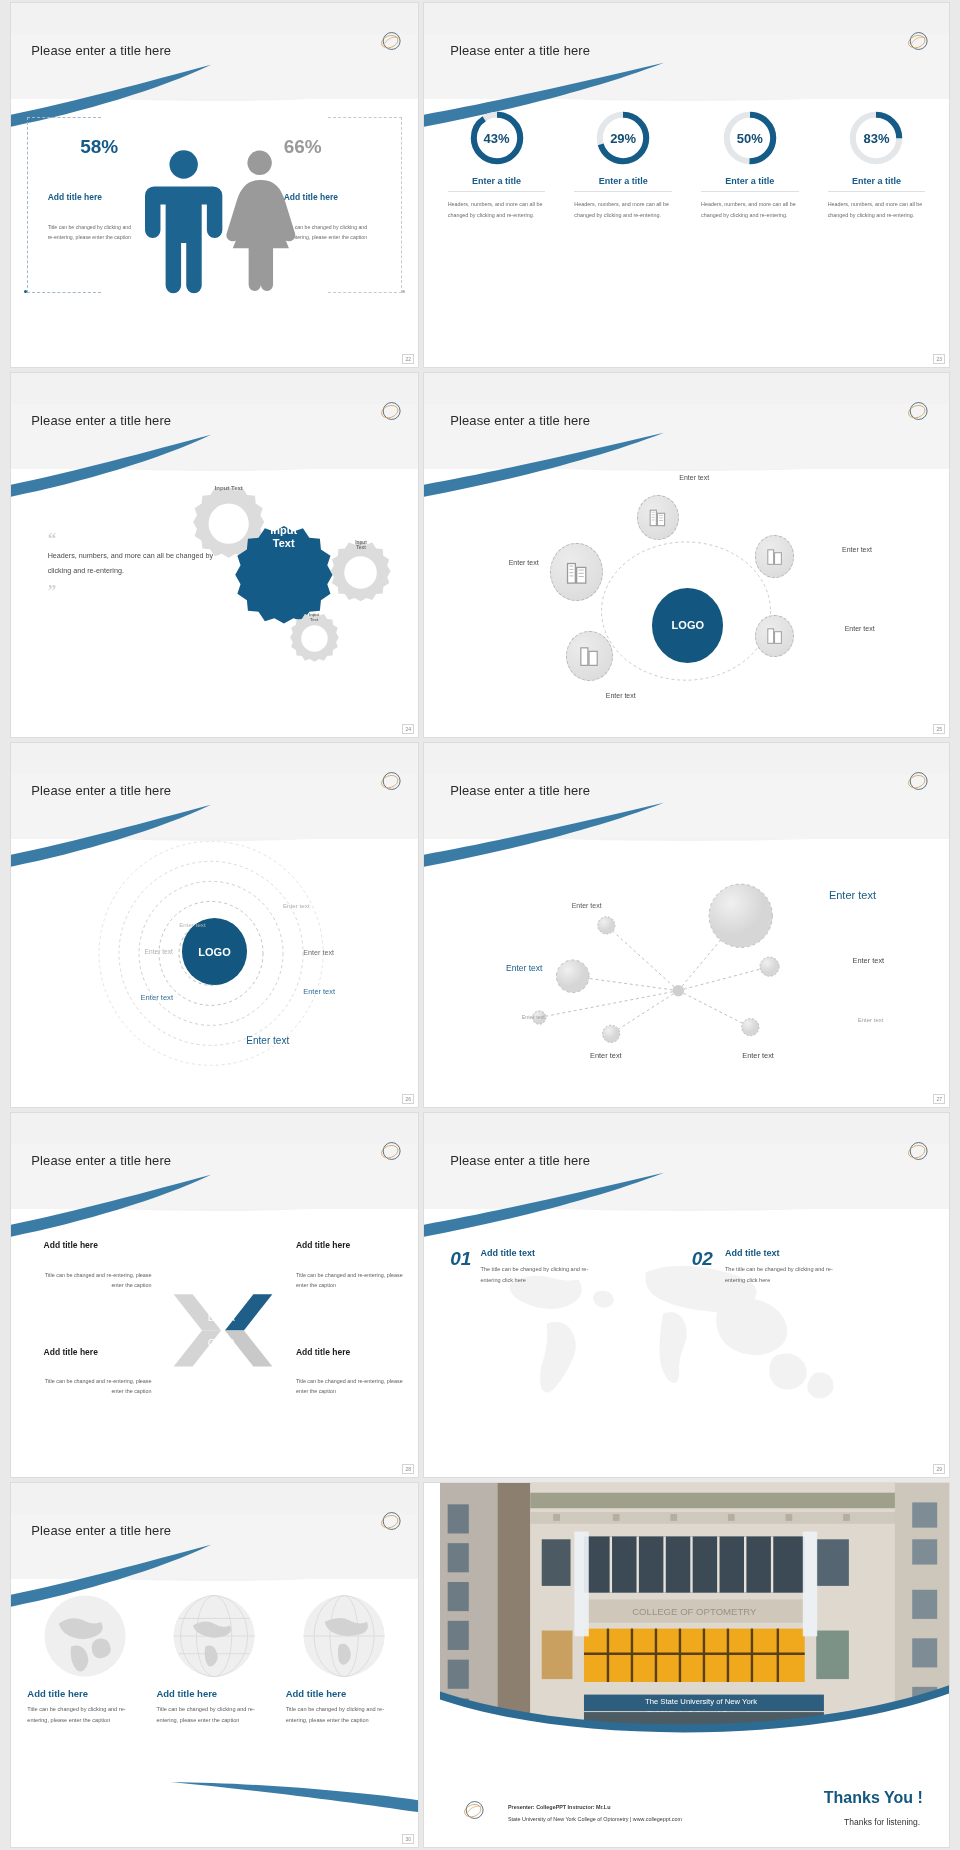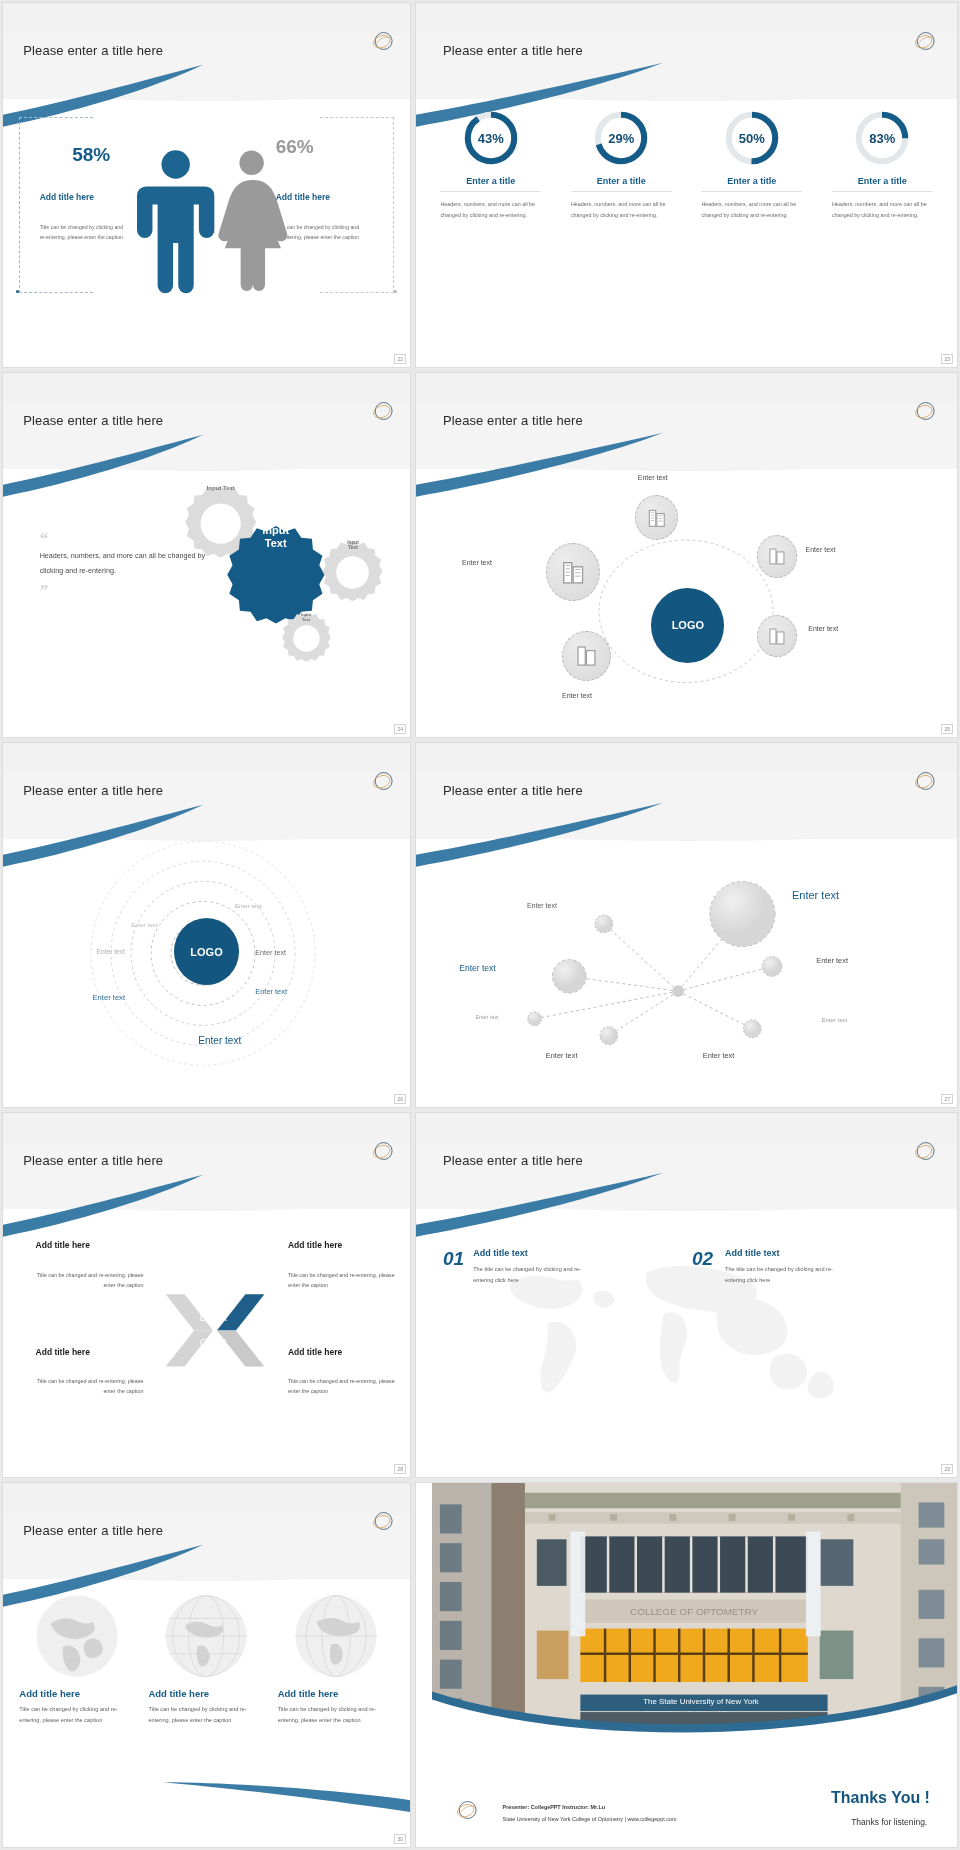--- a/index.html
+++ b/index.html
@@ -8,21 +8,21 @@
     background: #e9e9e9;
     font-family: "Liberation Sans", sans-serif;
     overflow: hidden;
   }
   .grid {
     display: grid;
     grid-template-columns: 407px 1fr;
     grid-template-rows: repeat(5, 1fr);
     gap: 6px 6px;
     width: 960px; height: 1850px;
-    padding: 3px 3px;
+    padding: 3px 11px;
   }
   .slide {
     position: relative;
     background: #ffffff;
     overflow: hidden;
     box-shadow: 0 0 0 1px #dcdcdc;
   }
   
   .hdr {
     position: absolute; left: 0; top: 0; width: 100%; height: 27%;
@@ -49,21 +49,21 @@
   .pagenum {
     position: absolute; right: 4px; bottom: 3px;
     font-size: 5px; color: #8a8a8a; border: 1px solid #d3d3d3;
     padding: 0 2px; line-height: 8px; z-index: 8; background:#fff;
   }
   .body { position: absolute; left: 0; top: 27%; width: 100%; height: 73%; z-index: 5; }
 
   
   .ppl-wrap { position: absolute; inset: 0; }
   .pct { position: absolute; font-size: 19px; font-weight: bold; }
-  .pct.blue { color: #155b87; left: 17%; top: 13%; margin-top: 8px; }
+  .pct.blue { color: #155b87; left: 17%; top: 13%; }
   .pct.grey { color: #9a9a9a; left: 67%; top: 13%; }
   .add-t { position: absolute; font-size: 8.5px; font-weight: bold; color: #155b87; }
   .cap { position: absolute; font-size: 5.2px; color: #6d6d6d; line-height: 1.75; width: 86px; }
   .dashbox { position: absolute; border: 1px dashed #9fb9cb; border-right: 0; }
   .dashbox.r { border: 1px dashed #bdbdbd; border-left: 0; }
   .dot { position: absolute; width: 3px; height: 3px; border-radius: 50%; background: #155b87; }
 
   
   .donut-row { position: absolute; left: 3%; top: 3%; width: 94%;
                display: flex; justify-content: space-between; }
@@ -78,21 +78,21 @@
   
   .quote { position: absolute; left: 9%; top: 22%; width: 42%; }
   .quote p { font-size: 7.2px; color: #4a4a4a; line-height: 2.1; }
   .qm { font-size: 17px; color: #d2d2d2; font-weight: bold; line-height: .6;
         font-family: "Liberation Serif", serif; }
   .gear-txt { position: absolute; inset: 0; display: flex; flex-direction: column;
               align-items: center; justify-content: flex-start; text-align: center;
               font-weight: bold; color: #6f6f6f; pointer-events: none; }
 
   
-  .node-lbl { position: absolute; font-size: 7px; color: #4c4c4c; white-space: nowrap; }
+  .node-lbl { position: absolute; font-size: 7px; color: #4c4c4c; white-space: nowrap; margin-left: 40px; }
   .logo-circ { position: absolute; border-radius: 50%; background: #13567f;
                color: #fff; display: flex; align-items: center; justify-content: center;
                font-weight: bold; }
   .bldg-node { position: absolute; border-radius: 50%;
                background: radial-gradient(circle at 35% 30%, #ececec, #d8d8d8);
                border: 1px dashed #b5b5b5; display:flex; align-items:center; justify-content:center; }
 
   
   .x-t { position: absolute; font-size: 8.5px; font-weight: bold; color: #1b1b1b; }
   .x-c { position: absolute; font-size: 5.4px; color: #5f5f5f; line-height: 1.85; width: 108px; }

